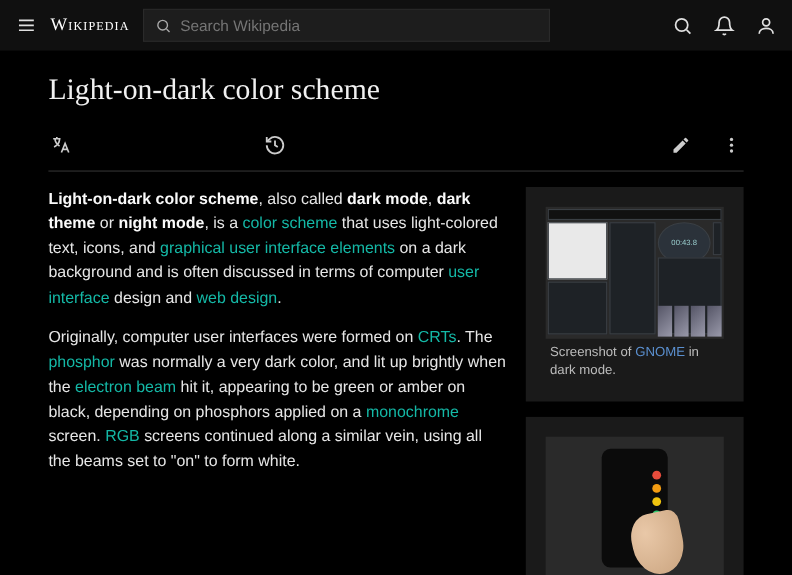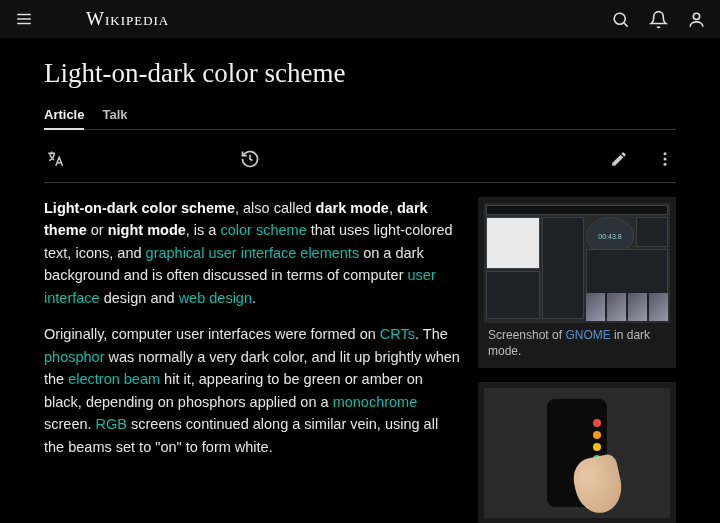--- a/index.html
+++ b/index.html
@@ -21,23 +21,22 @@
   .menu-icon, .header-icon {
     width: 20px; height: 20px;
     display: flex; align-items: center; justify-content: center;
     cursor: pointer;
     color: #e0e0e0;
   }
   .logo {
     font-family: "Hoefler Text", "Linux Libertine", Georgia, serif;
     font-variant: small-caps;
     letter-spacing: 1px;
-    font-size: 19px;
+    font-size: 16px;
     color: #fff;
-    margin-left: 40px;
   }
   .search-wrap {
     flex: 1;
     max-width: 370px;
     background: #1d1d1d;
     display: flex;
     align-items: center;
     padding: 6px 10px;
     gap: 8px;
     border: 1px solid #2a2a2a;
@@ -111,21 +110,21 @@
   }
   .article p { margin-bottom: 14px; }
   .article b { color: #fafafa; font-weight: 700; }
   .article a { color: #14b8a6; text-decoration: none; cursor: pointer; }
   .side-col {
     width: 198px;
     flex-shrink: 0;
   }
   .figure {
     background: #1a1a1a;
-    padding: 6px;
+    padding: 18px;
     margin-bottom: 14px;
   }
   .figure .thumb {
     width: 100%;
     background: #2a2a2a;
     position: relative;
     overflow: hidden;
   }
   .thumb1 { height: 120px; }
   .thumb2 { height: 130px; display:flex; align-items:center; justify-content:center; background:#efefef; }
@@ -176,20 +175,29 @@
 
 <div class="header">
   <div class="menu-icon">
     <svg width="18" height="18" viewBox="0 0 24 24" fill="none" stroke="currentColor" stroke-width="2">
         <line x1="3" y1="6" x2="21" y2="6"></line>
         <line x1="3" y1="12" x2="21" y2="12"></line>
         <line x1="3" y1="18" x2="21" y2="18"></line>
       </svg>
   </div>
   <div class="logo">Wikipedia</div>
+  <div class="search-wrap">
+    <span>
+      <svg width="15" height="15" viewBox="0 0 24 24" fill="none" stroke="#aaa" stroke-width="2">
+          <circle cx="11" cy="11" r="7"></circle>
+          <line x1="21" y1="21" x2="16.65" y2="16.65"></line>
+        </svg>
+    </span>
+    <input type="text" placeholder="Search Wikipedia" style="">
+  </div>
   <div class="header-right">
     <div class="header-icon">
       <svg width="19" height="19" viewBox="0 0 24 24" fill="none" stroke="currentColor" stroke-width="2">
           <circle cx="11" cy="11" r="7"></circle>
           <line x1="21" y1="21" x2="16.65" y2="16.65"></line>
         </svg>
     </div>
     <div class="header-icon">
       <svg width="19" height="19" viewBox="0 0 24 24" fill="none" stroke="currentColor" stroke-width="2">
           <path d="M18 8a6 6 0 0 0-12 0c0 7-3 9-3 9h18s-3-2-3-9"></path>
@@ -201,24 +209,20 @@
           <circle cx="12" cy="8" r="4"></circle>
           <path d="M4 21c0-4 4-6 8-6s8 2 8 6"></path>
         </svg>
     </div>
   </div>
 </div>
 
 <div class="content">
   <h1 class="page-title">Light-on-dark color scheme</h1>
 
-  <div class="tabs">
-    <div class="tab active">Article</div>
-    <div class="tab">Talk</div>
-  </div>
 
   <div class="toolbar">
     <div class="tb-icon">
       <svg width="20" height="20" viewBox="0 0 24 24" fill="none" stroke="currentColor" stroke-width="1.8">
           <path d="M4 5h8M8 3v2M6 5c0 3 2 6 5 8M11 5c0 3-2 7-6 9"></path>
           <path d="M13 20l4-10 4 10M14.5 16.5h5"></path>
         </svg>
     </div>
     <div class="tb-icon center">
       <svg width="20" height="20" viewBox="0 0 24 24" fill="none" stroke="currentColor" stroke-width="2">

